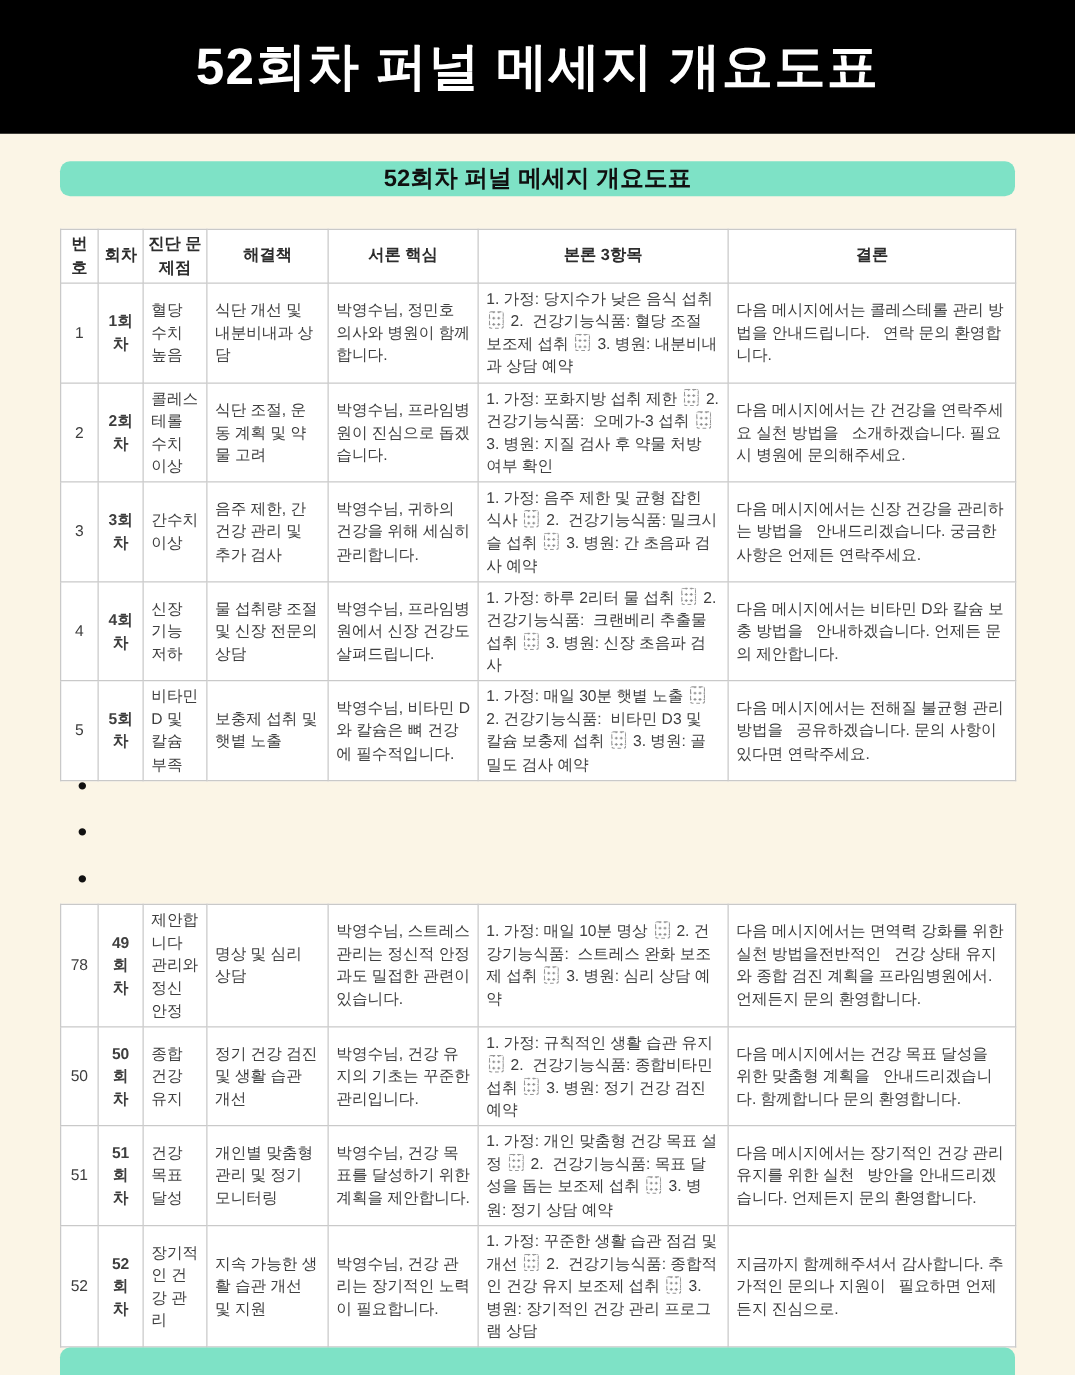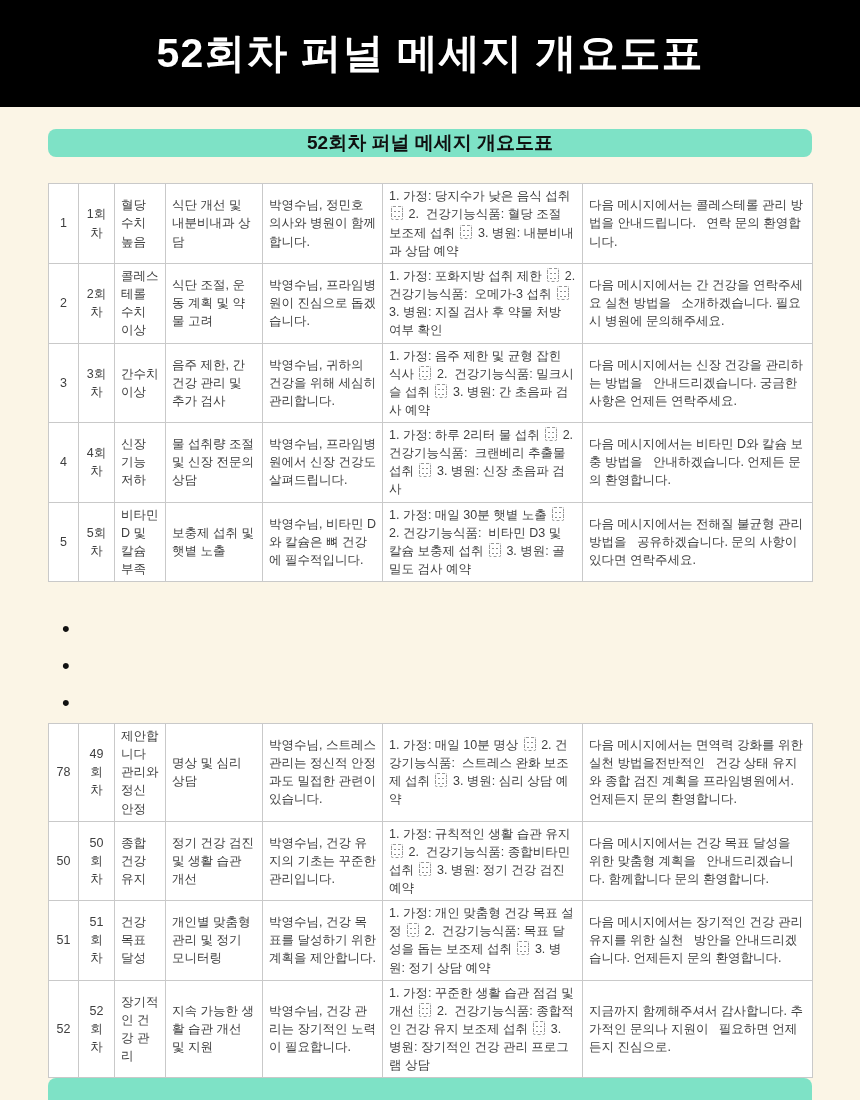--- a/index.html
+++ b/index.html
@@ -28,21 +28,21 @@
   .tbl-top{top:183px;}
   .tbl-bottom{top:723px;}
   .tbl th,.tbl td{
     border:1px solid #c9c9c9;
     font-size:12.5px;color:#3e3e3e;line-height:1.45;
     padding:3px 6px;vertical-align:middle;
     white-space:pre-wrap;overflow:hidden;
   }
   .tbl th{font-weight:700;color:#2d2d2d;font-size:13px;text-align:center;padding:2px 2px;}
   .c-num{text-align:center;padding:3px 1px;}
-  .c-session{text-align:center;padding:3px 2px;font-size:12px;}
+  .c-session{text-align:center;padding:3px 2px;font-size:12px;font-weight:bold;}
   .dots{position:absolute;left:62px;top:610px;}
   .dots div{font-size:22px;line-height:37px;color:#111;}
   .bottom-bar{
     position:absolute;top:1078px;left:48px;width:764px;height:22px;
     background:#7ee2c6;border-radius:8px 8px 0 0;
   }
   .tofu{
     display:inline-block;width:10px;height:12px;
     border:1px dashed #979797;border-radius:2px;
     margin:0 2px;vertical-align:-2px;
@@ -65,20 +65,29 @@
   <colgroup>
     <col style="width:30px">
       <col style="width:36px">
       <col style="width:51px">
     <col style="width:97px">
       <col style="width:120px">
       <col style="width:200px">
       <col style="width:230px">
   </colgroup>
   <tbody>
+      <tr style="height:36px">
+    <th>번호</th>
+    <th>회차</th>
+    <th>진단 문제점</th>
+    <th>해결책</th>
+    <th>서론 핵심</th>
+    <th>본론 3항목</th>
+    <th>결론</th>
+  </tr>
   <tr style="height:80px">
     <td class="c-num">1</td>
     <td class="c-session">1회차</td>
     <td>혈당 수치 높음</td>
     <td>식단 개선 및 내분비내과 상담</td>
     <td>박영수님, 정민호 의사와 병원이 함께합니다.</td>
     <td>1. 가정: 당지수가 낮은 음식 섭취 <span class="tofu"></span> 2.  건강기능식품: 혈당 조절 보조제 섭취 <span class="tofu"></span> 3. 병원: 내분비내과 상담 예약</td>
     <td>다음 메시지에서는 콜레스테롤 관리 방법을 안내드립니다.   연락 문의 환영합니다.</td>
   </tr>
   <tr style="height:78px">
@@ -99,21 +108,21 @@
     <td>1. 가정: 음주 제한 및 균형 잡힌 식사 <span class="tofu"></span> 2.  건강기능식품: 밀크시슬 섭취 <span class="tofu"></span> 3. 병원: 간 초음파 검사 예약</td>
     <td>다음 메시지에서는 신장 건강을 관리하는 방법을   안내드리겠습니다. 궁금한 사항은 언제든 연락주세요.</td>
   </tr>
   <tr style="height:77px">
     <td class="c-num">4</td>
     <td class="c-session">4회차</td>
     <td>신장 기능 저하</td>
     <td>물 섭취량 조절 및 신장 전문의 상담</td>
     <td>박영수님, 프라임병원에서 신장 건강도 살펴드립니다.</td>
     <td>1. 가정: 하루 2리터 물 섭취 <span class="tofu"></span> 2. 건강기능식품:  크랜베리 추출물 섭취 <span class="tofu"></span> 3. 병원: 신장 초음파 검사</td>
-    <td>다음 메시지에서는 비타민 D와 칼슘 보충 방법을   안내하겠습니다. 언제든 문의 환영합니다.</td>
+    <td>다음 메시지에서는 비타민 D와 칼슘 보충 방법을   안내하겠습니다. 언제든 문의 제안합니다.</td>
   </tr>
   <tr style="height:69px">
     <td class="c-num">5</td>
     <td class="c-session">5회차</td>
     <td>비타민 D 및 칼슘 부족</td>
     <td>보충제 섭취 및 햇볕 노출</td>
     <td>박영수님, 비타민 D와 칼슘은 뼈 건강에 필수적입니다.</td>
     <td>1. 가정: 매일 30분 햇볕 노출 <span class="tofu"></span> 2. 건강기능식품:  비타민 D3 및 칼슘 보충제 섭취 <span class="tofu"></span> 3. 병원: 골밀도 검사 예약</td>
     <td>다음 메시지에서는 전해질 불균형 관리 방법을   공유하겠습니다. 문의 사항이 있다면 연락주세요.</td>
   </tr>

